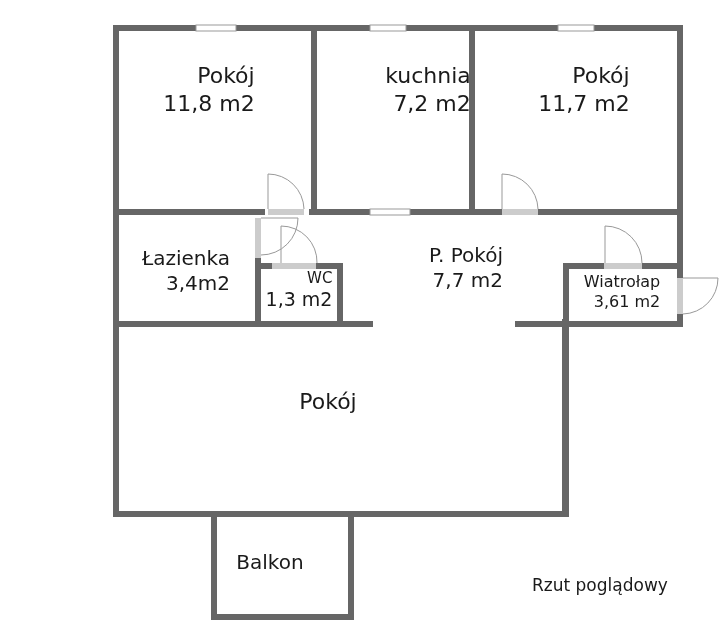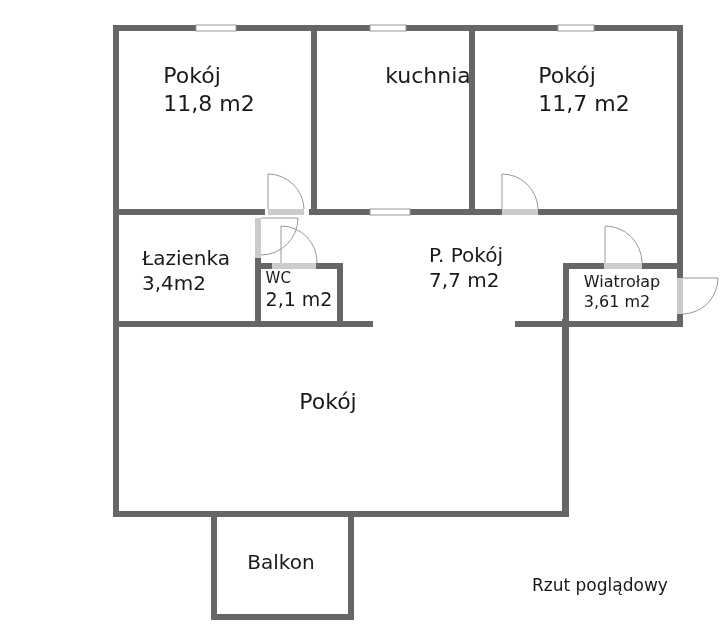--- a/index.html
+++ b/index.html
@@ -1,18 +1,18 @@
 <!DOCTYPE html>
 <html><head>
   <meta charset="utf-8">
   <style>
     html, body { margin: 0; padding: 0; background: #ffffff; }
     body { width: 721px; height: 640px; position: relative; overflow: hidden; font-family: "DejaVu Sans", sans-serif; }
     svg { position: absolute; left: 0; top: 0; }
-    .label { position: absolute; text-align: left; color: #1a1a1a; line-height: 1.25; white-space: nowrap; transform: translateX(-50%); }
+    .label { position: absolute; text-align: right; color: #1a1a1a; line-height: 1.25; white-space: nowrap; transform: translateX(-50%); }
     .big { font-size: 22px; }
     .mid { font-size: 20px; }
     .small { font-size: 16px; }
     .note { position: absolute; font-size: 17px; color: #1a1a1a; }
   </style>
 </head>
 <body>
 
 <svg width="721" height="640" viewBox="0 0 721 640">
   <g fill="none" stroke="#666666" stroke-width="6" stroke-linecap="square">
@@ -67,41 +67,42 @@
     <path d="M683,278 L718,278 A36,36 0 0 1 683,314"></path>
   </g>
 </svg>
 
 <div class="label big" style="left:209px; top:62px;">
   <div>Pokój</div>
   <div>11,8 m2</div>
 </div>
 <div class="label big" style="left:392px; top:62px;margin-left:36px;">
   <div>kuchnia</div>
+  <div>7,2 m2</div>
 </div>
 <div class="label big" style="left:584px; top:62px;">
   <div>Pokój</div>
   <div>11,7 m2</div>
 </div>
 <div class="label mid" style="left:186px; top:246px;">
   <div>Łazienka</div>
   <div>3,4m2</div>
 </div>
 <div class="label small" style="left:299px; top:269px; font-size:17px;">
   <div style="font-size:15px;">WC</div>
-  <div style="font-size:19px;">2,1 m2</div>
+  <div style="font-size:19px;">1,3 m2</div>
 </div>
 <div class="label mid" style="left:466px; top:243px;">
   <div>P. Pokój</div>
   <div>7,7 m2</div>
 </div>
 <div class="label small" style="left:622px; top:272px;">
   <div>Wiatrołap</div>
   <div>3,61 m2</div>
 </div>
 <div class="label big" style="left:328px; top:388px;">
   <div>Pokój</div>
 </div>
-<div class="label mid" style="left:281px; top:550px;">
+<div class="label mid" style="left:270px; top:550px;">
   <div>Balkon</div>
 </div>
 
 <div class="note" style="left:532px; top:575px;text-align:right;">Rzut poglądowy</div>
 
 </body></html>

